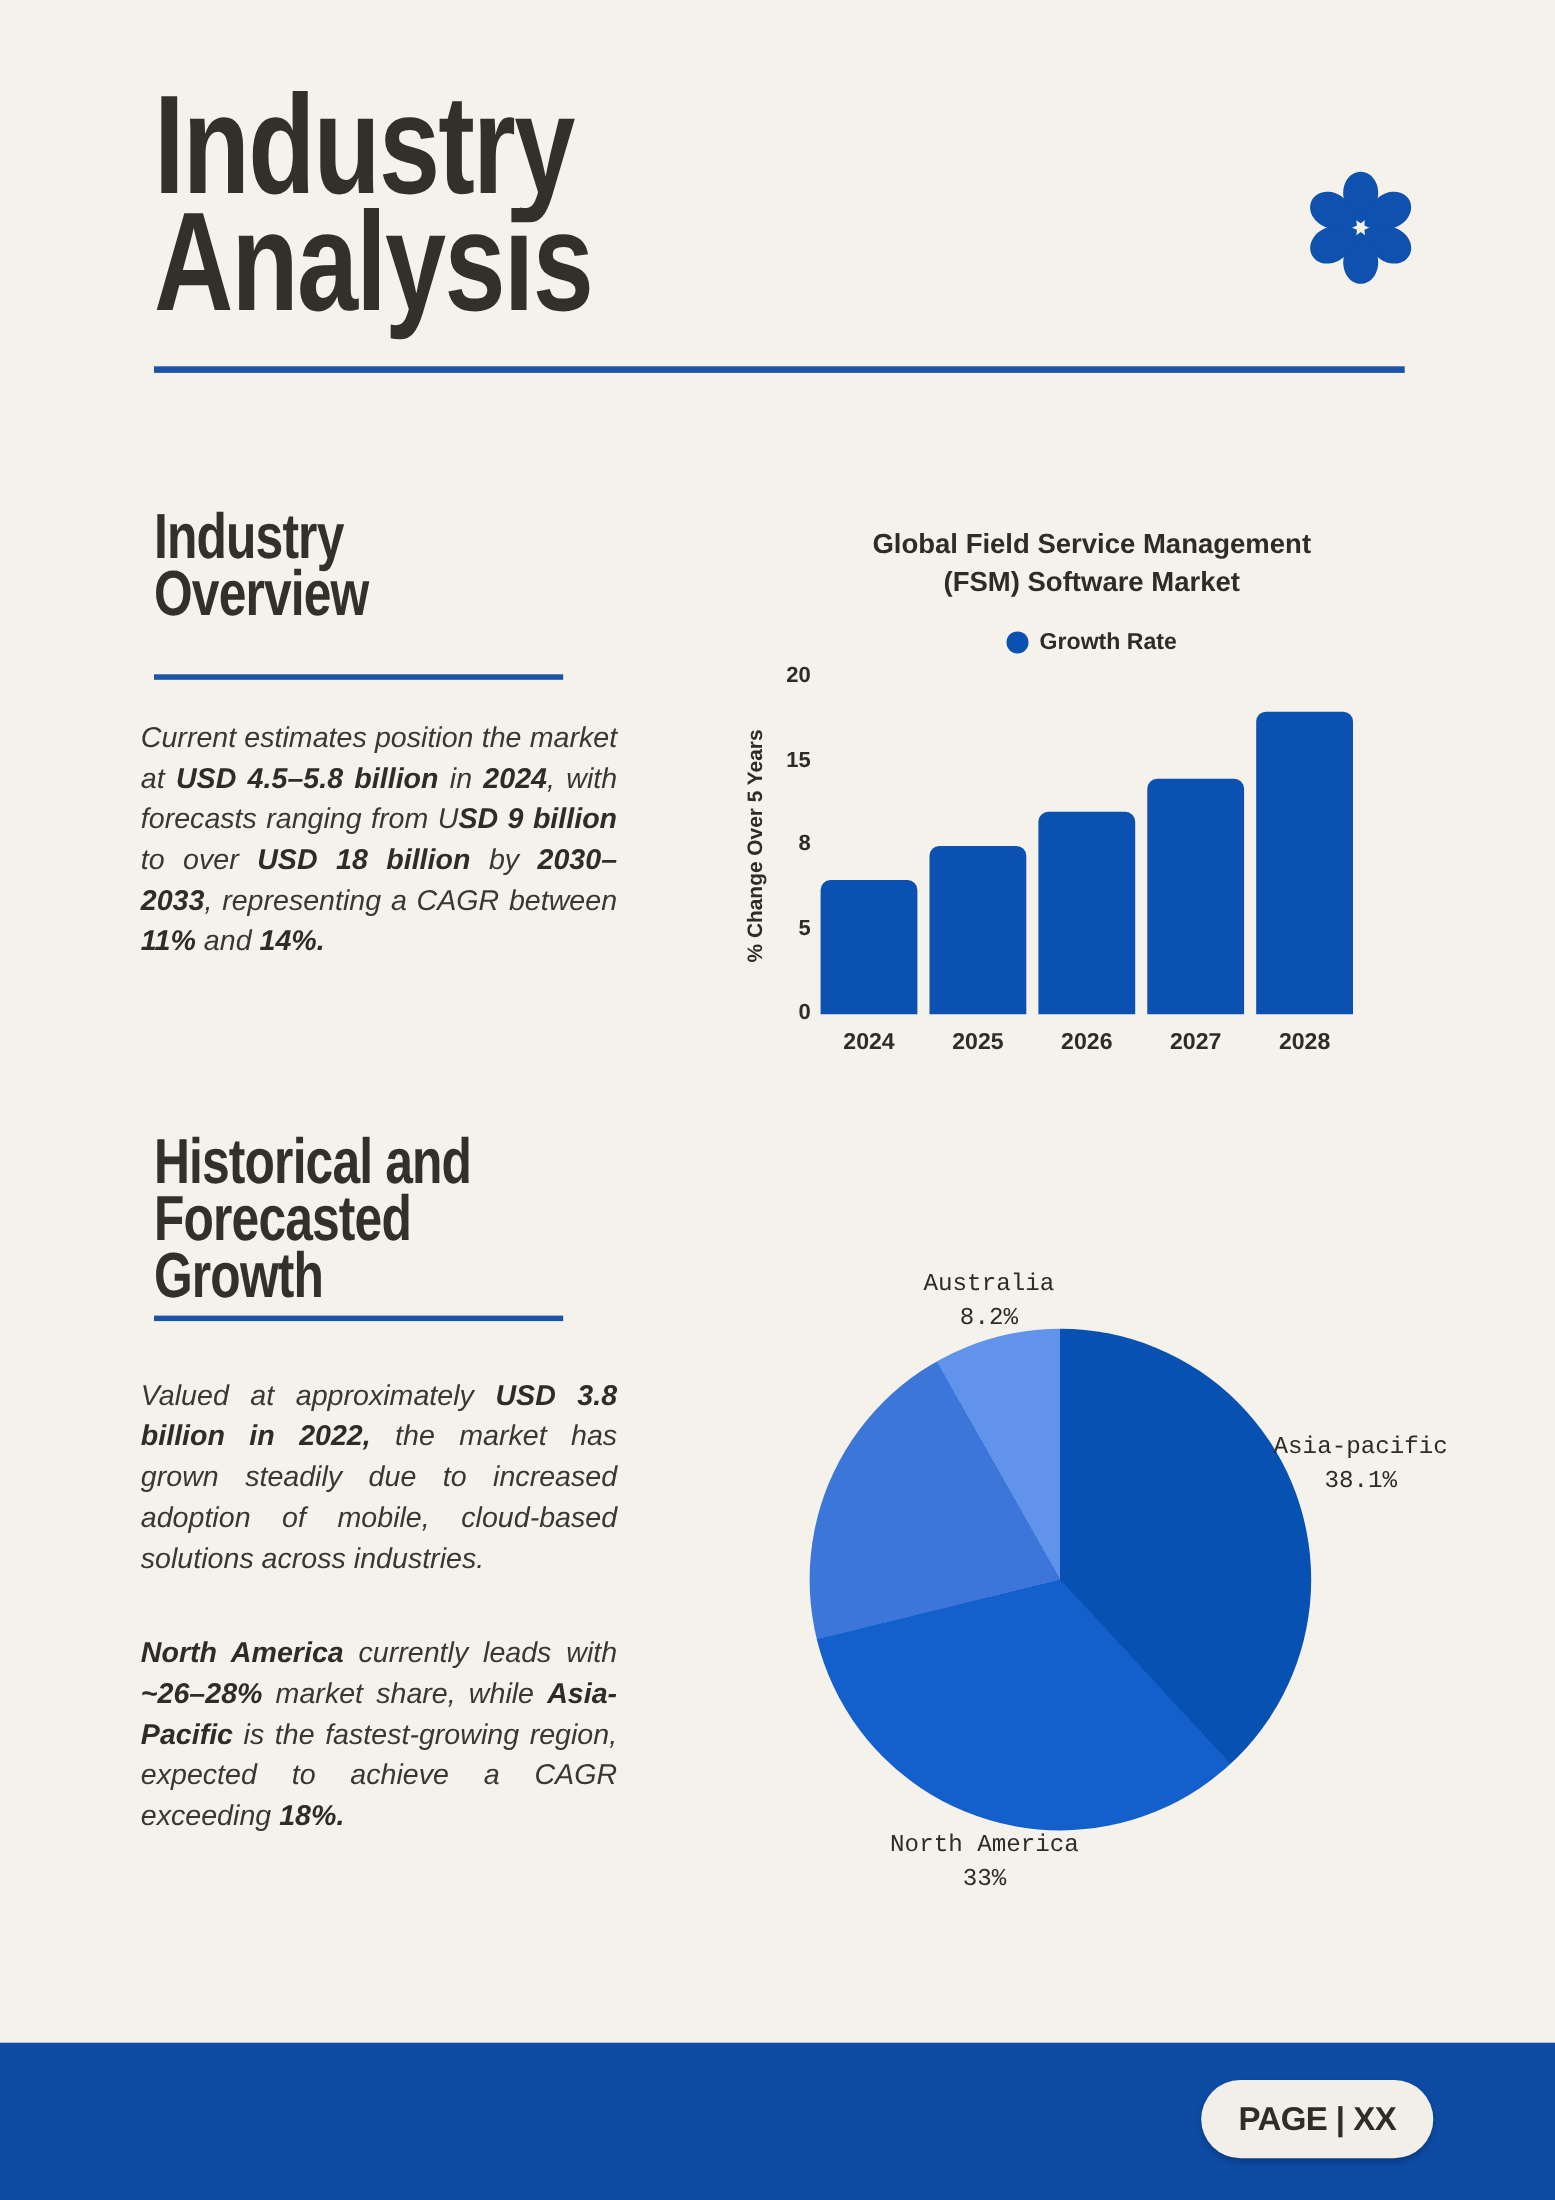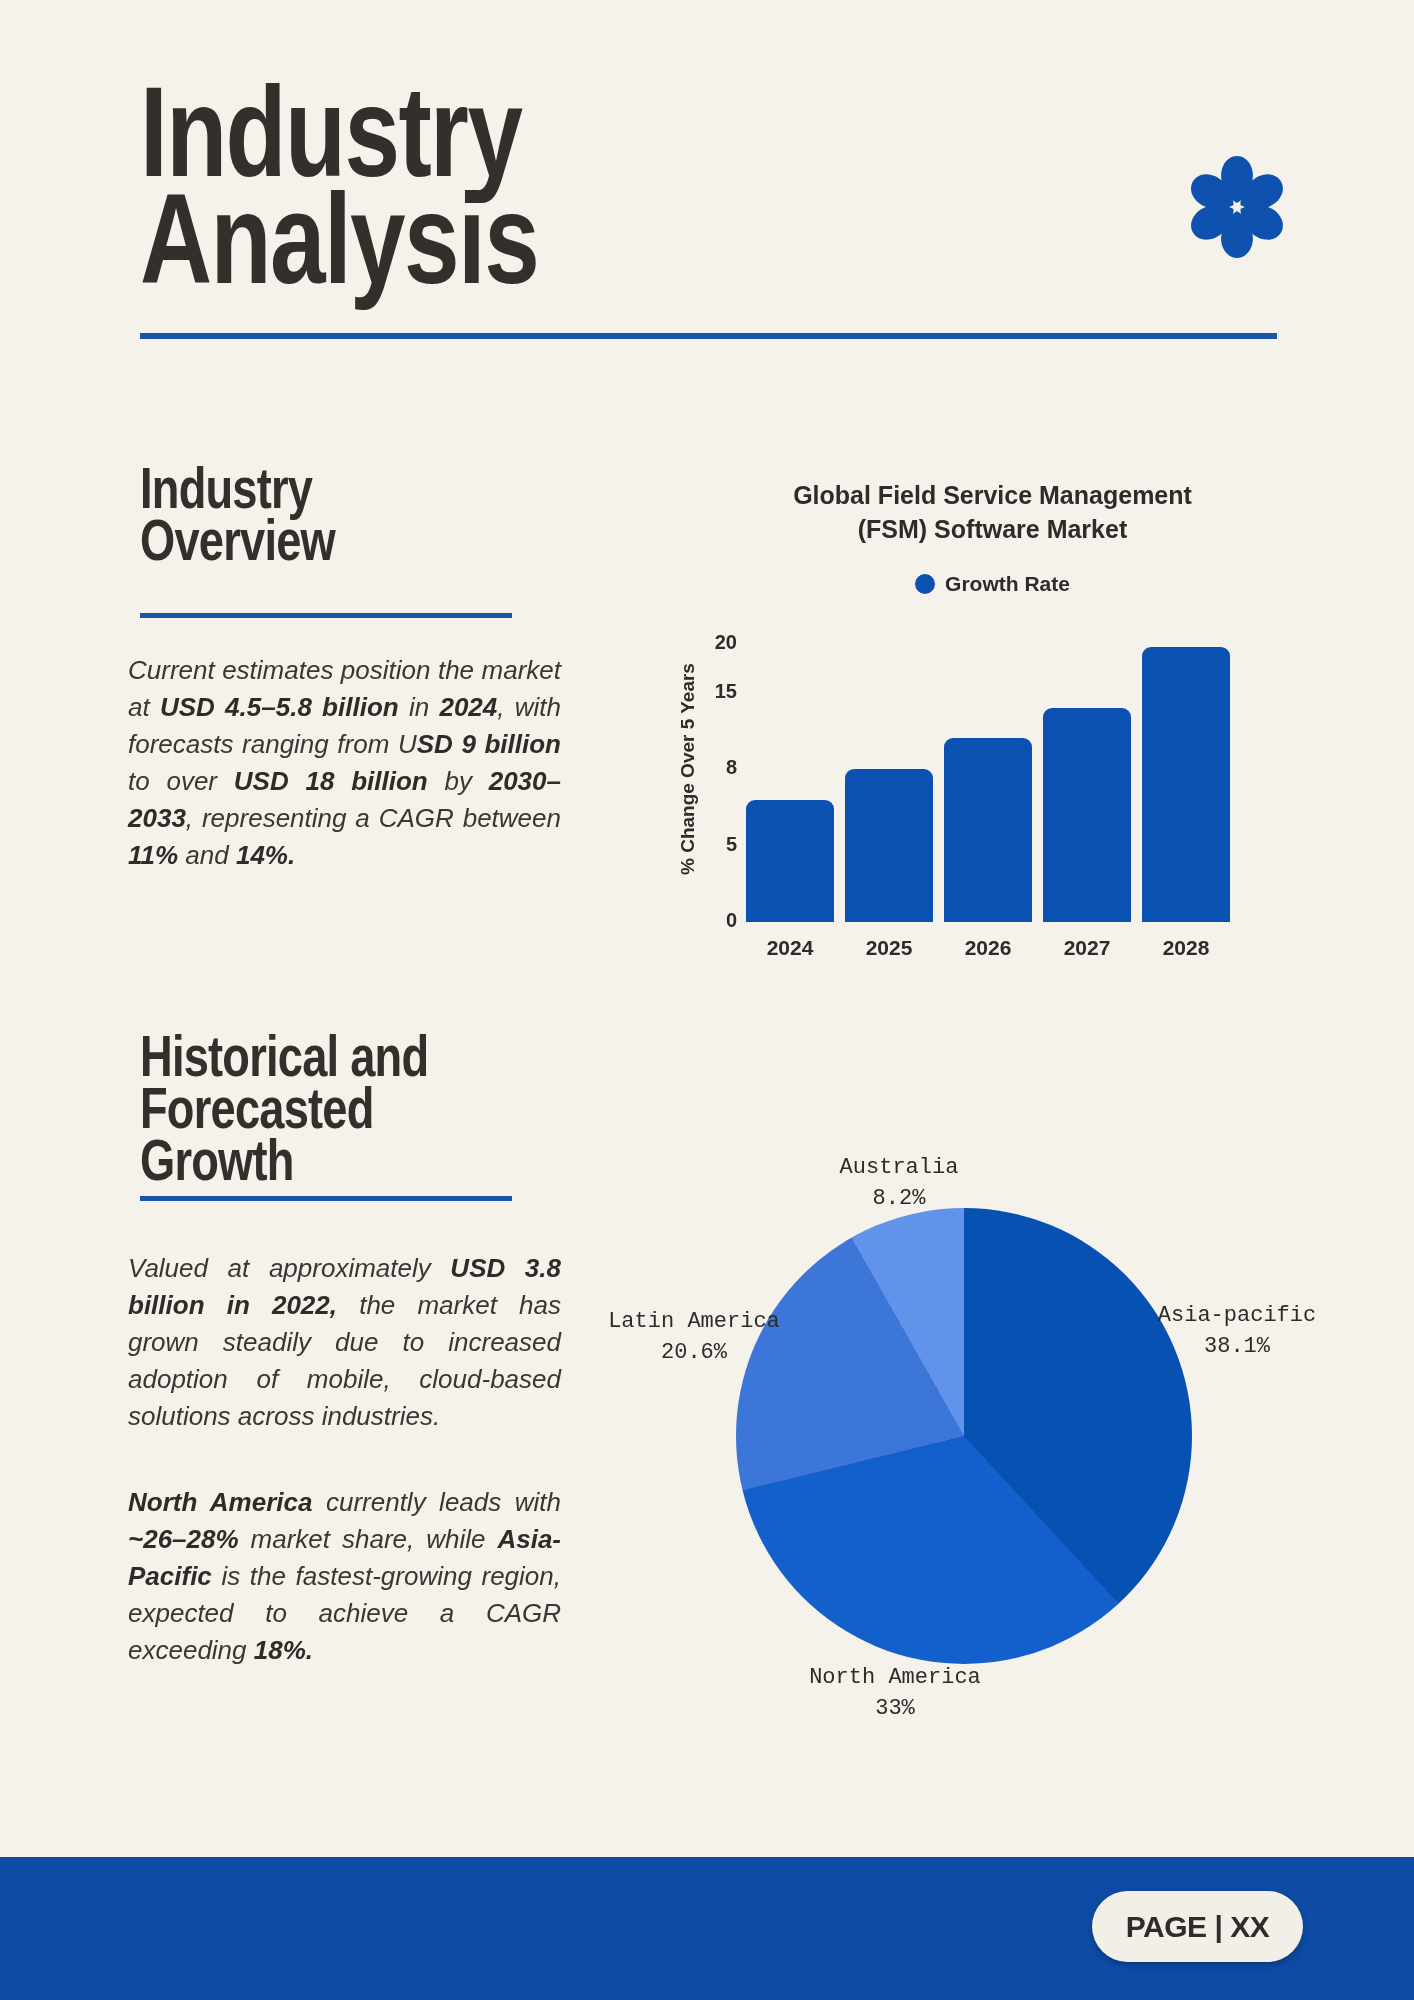--- a/index.html
+++ b/index.html
@@ -125,21 +125,21 @@
   <div class="legend">
     <span class="legend-dot" id="legend-dot" style="background: rgb(11, 81, 178);"></span>
     <span class="legend-label">Growth Rate</span>
   </div>
   <div class="y-axis-title">% Change Over 5 Years</div>
   <div class="yticks" id="yticks">
       <div class="ytick" style="top: 293px;">0</div>
       <div class="ytick" style="top: 217px;">5</div>
       <div class="ytick" style="top: 140px;">8</div>
       <div class="ytick" style="top: 64px;">15</div>
-      <div class="ytick" style="top: -13px; margin-top: 28px;">20</div>
+      <div class="ytick" style="top: -13px;">20</div>
     </div>
   <div class="bars" id="bars">
       <div class="bar" style="height: 122px; background: rgb(11, 81, 178);"></div>
       <div class="bar" style="height: 153px; background: rgb(11, 81, 178);"></div>
       <div class="bar" style="height: 184px; background: rgb(11, 81, 178);"></div>
       <div class="bar" style="height: 214px; background: rgb(11, 81, 178);"></div>
       <div class="bar" style="height: 275px; background: rgb(11, 81, 178);"></div>
     </div>
   <div class="bar-labels" id="bar-labels">
       <div class="bar-label">2024</div>
@@ -156,24 +156,20 @@
   </span></h2>
   <div class="sec-underline" style="top:1196px;"></div>
   <p class="para" style="top:1250px;"><span>Valued at approximately </span><span class="b">USD 3.8 billion in 2022,</span><span> the market has grown steadily due to increased adoption of mobile, cloud-based solutions across industries.</span></p>
   <p class="para" style="top:1484px;"><span class="b">North America</span><span> currently leads with </span><span class="b">~26–28%</span><span> market share, while </span><span class="b">Asia-Pacific</span><span> is the fastest-growing region, expected to achieve a CAGR exceeding </span><span class="b">18%.</span></p>
 
   <div class="pie" id="pie" style="background: conic-gradient(rgb(7, 81, 178) 0%, rgb(7, 81, 178) 38.1381%, rgb(19, 96, 204) 38.1381%, rgb(19, 96, 204) 71.1712%, rgb(59, 118, 216) 71.1712%, rgb(59, 118, 216) 91.7918%, rgb(96, 147, 233) 91.7918%, rgb(96, 147, 233) 100%);"></div>
   <div class="pie-label" style="left:789px;top:1152px;">
     <span>Australia</span><br>
     <span>8.2%</span>
   </div>
-  <div class="pie-label" style="left:584px;top:1306px;">
-    <span>Latin America</span><br>
-    <span>20.6%</span>
-  </div>
   <div class="pie-label" style="left:1127px;top:1300px;">
     <span>Asia-pacific</span><br>
     <span>38.1%</span>
   </div>
   <div class="pie-label" style="left:785px;top:1662px;">
     <span>North America</span><br>
     <span>33%</span>
   </div>
 
   <div class="footer-bar"></div>

